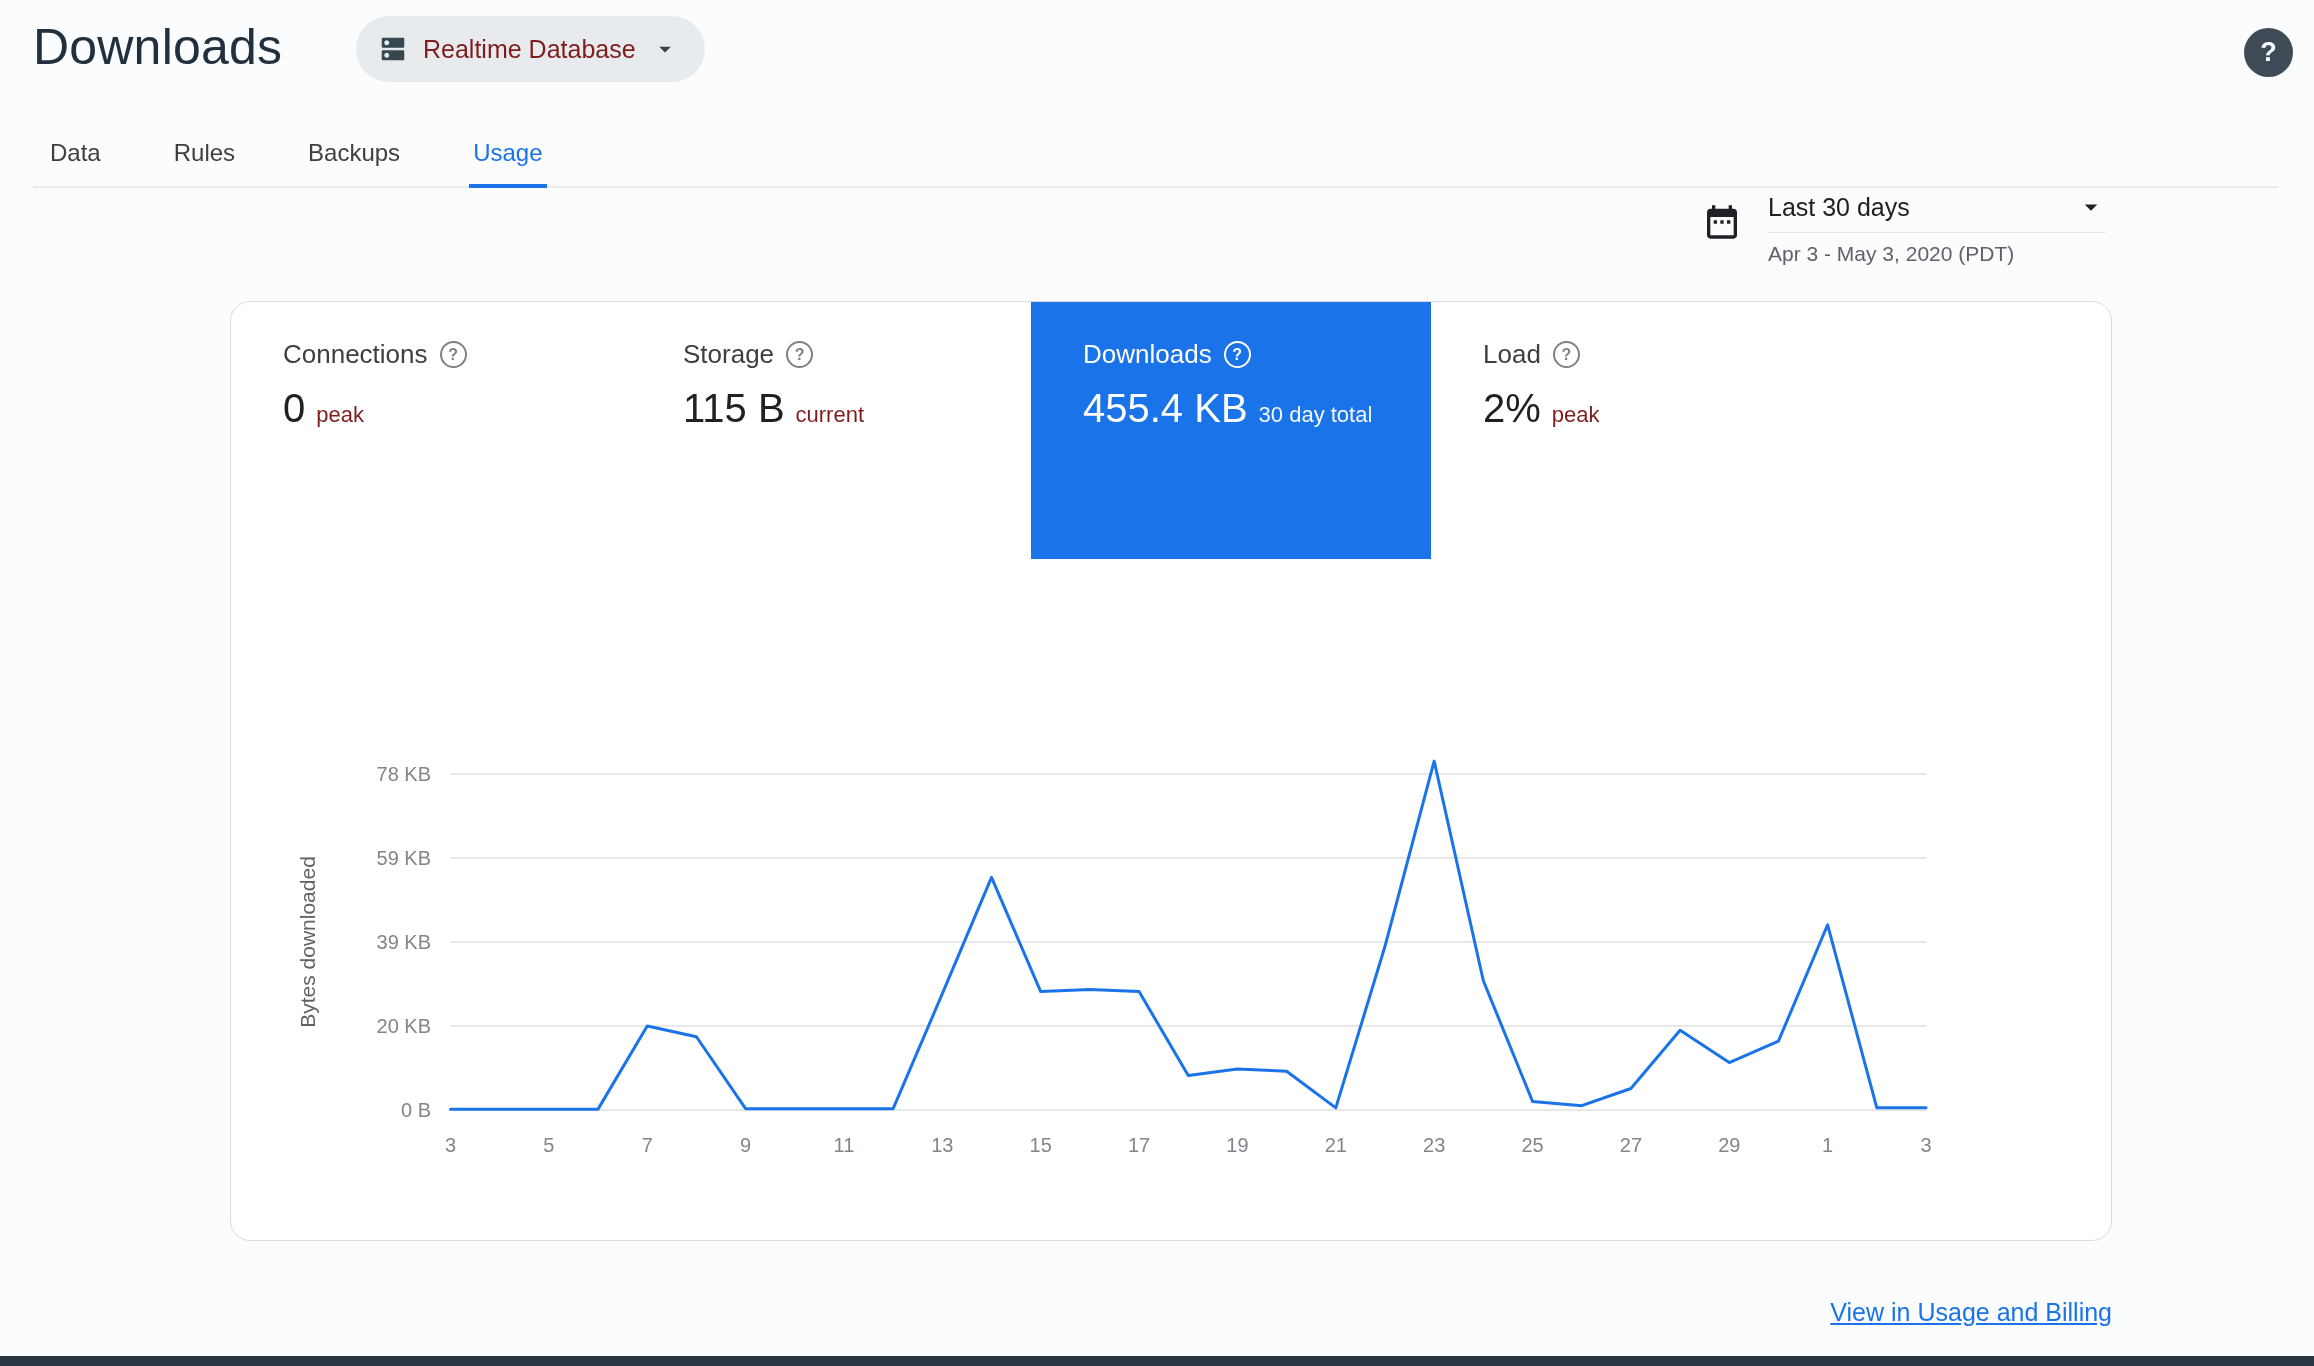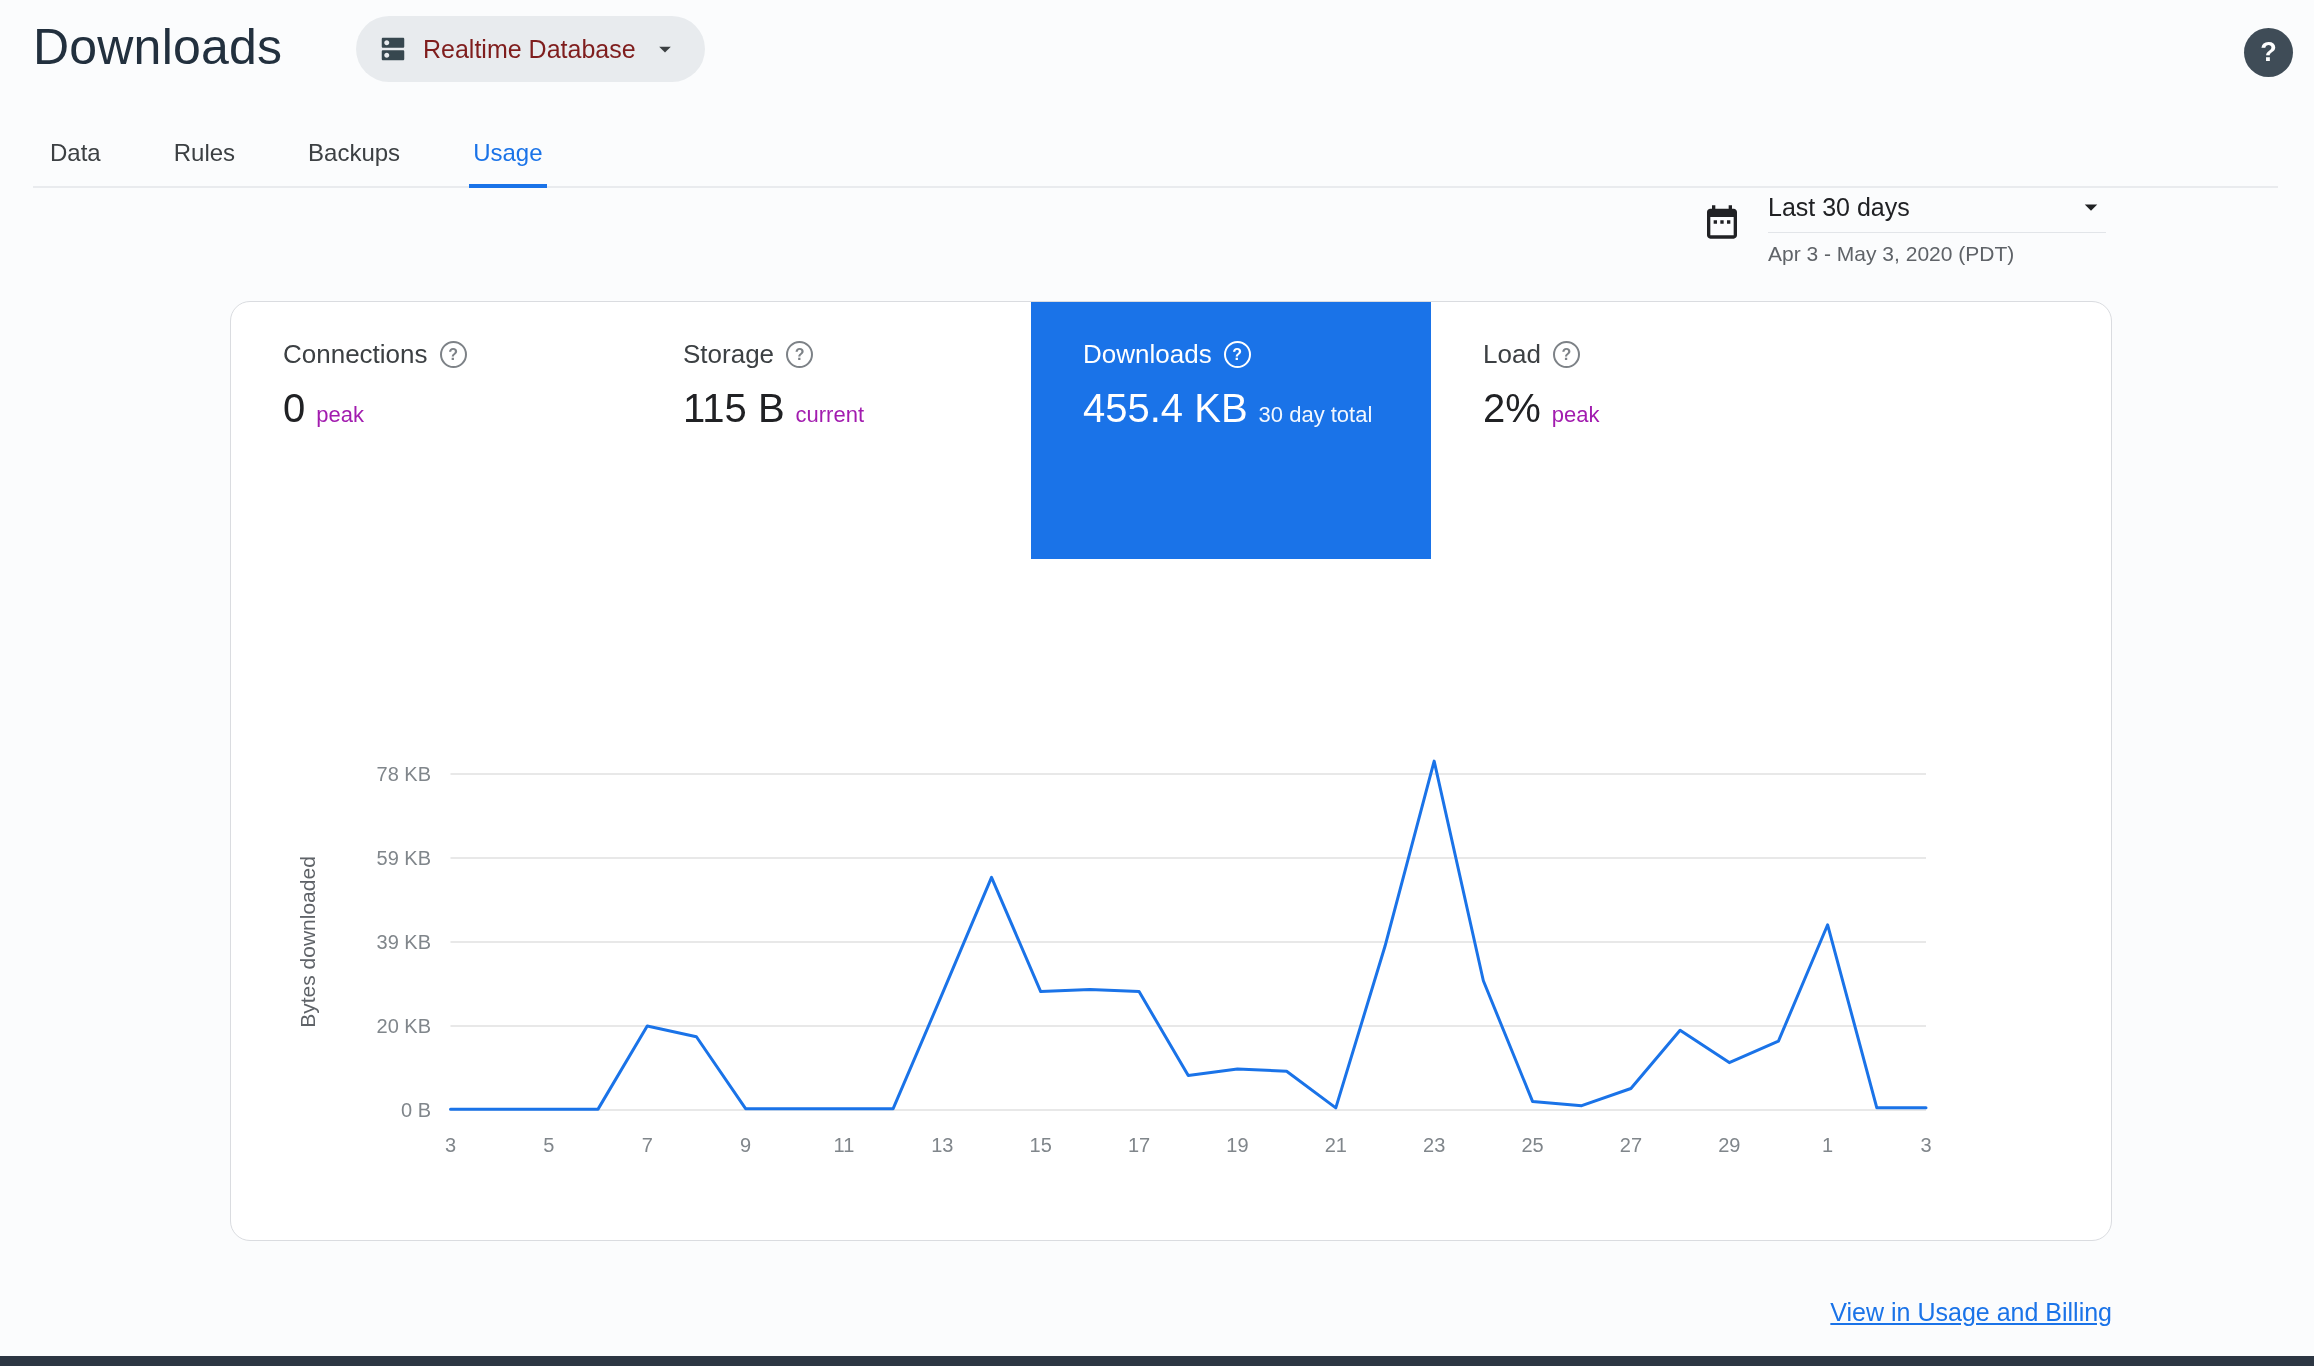--- a/index.html
+++ b/index.html
@@ -70,21 +70,21 @@
   .tile.selected .tile-label { color:#ffffff; }
   .help-q {
     width:27px; height:27px; border:2px solid #7d8287; border-radius:50%;
     display:inline-flex; align-items:center; justify-content:center;
     font-size:16px; font-weight:700; color:#7d8287; cursor:pointer; flex:0 0 auto;
   }
   .tile.selected .help-q { border-color:#ffffff; color:#ffffff; }
   .tile-value-row { margin-top:16px; display:flex; align-items:baseline; gap:11px; }
   .tile-value { font-size:40px; font-weight:400; color:#202124; }
   .tile.selected .tile-value { color:#ffffff; }
-  .tile-suffix { font-size:22px; color:#a21caf; }
+  .tile-suffix { font-size:22px; color:#7f1d1d; }
   .tile.selected .tile-suffix { color:rgba(255,255,255,.95);text-align:right; }
 
   #chart-svg { position:absolute; left:0; top:430px; }
 
   
   .billing-link {
     position:absolute; right:202px; top:1298px;
     font-size:25px; font-weight:500; color:#1a73e8;
     text-decoration:underline; cursor:pointer;
   }

